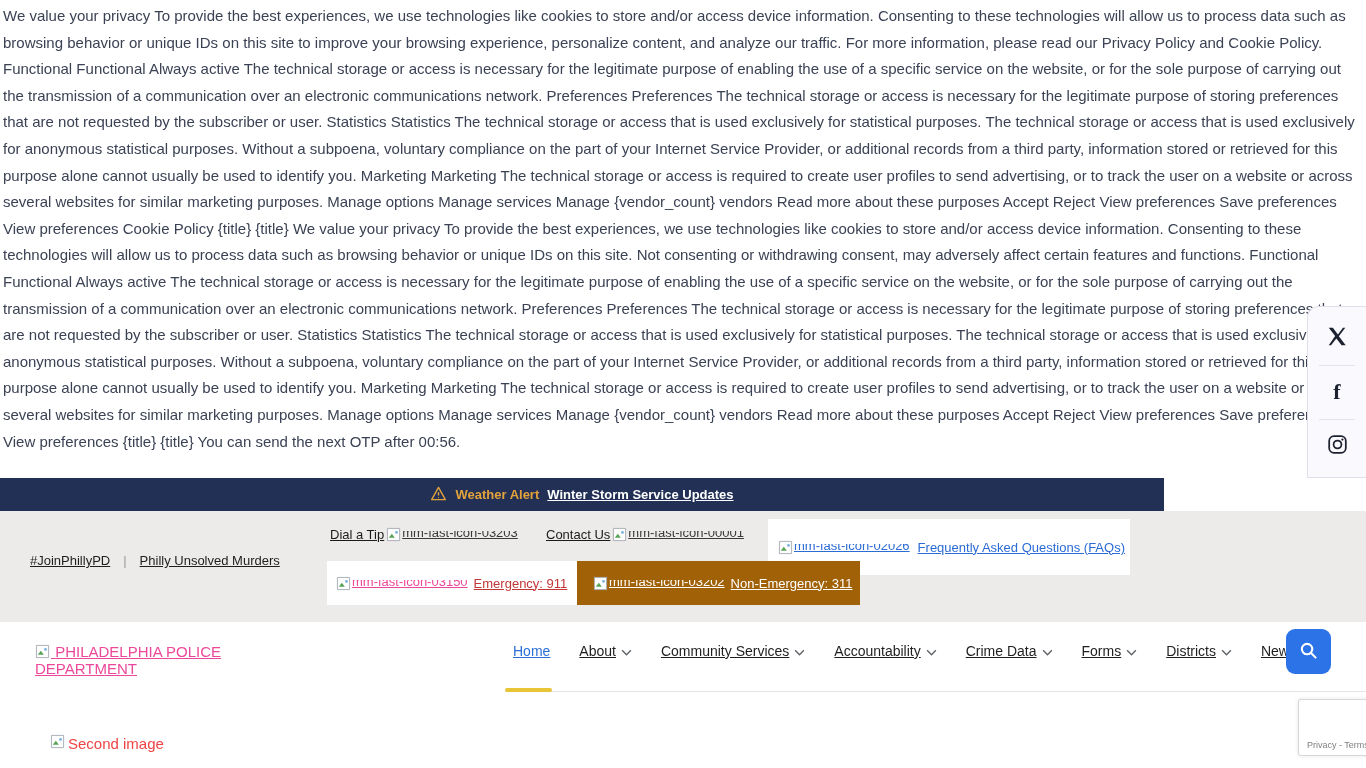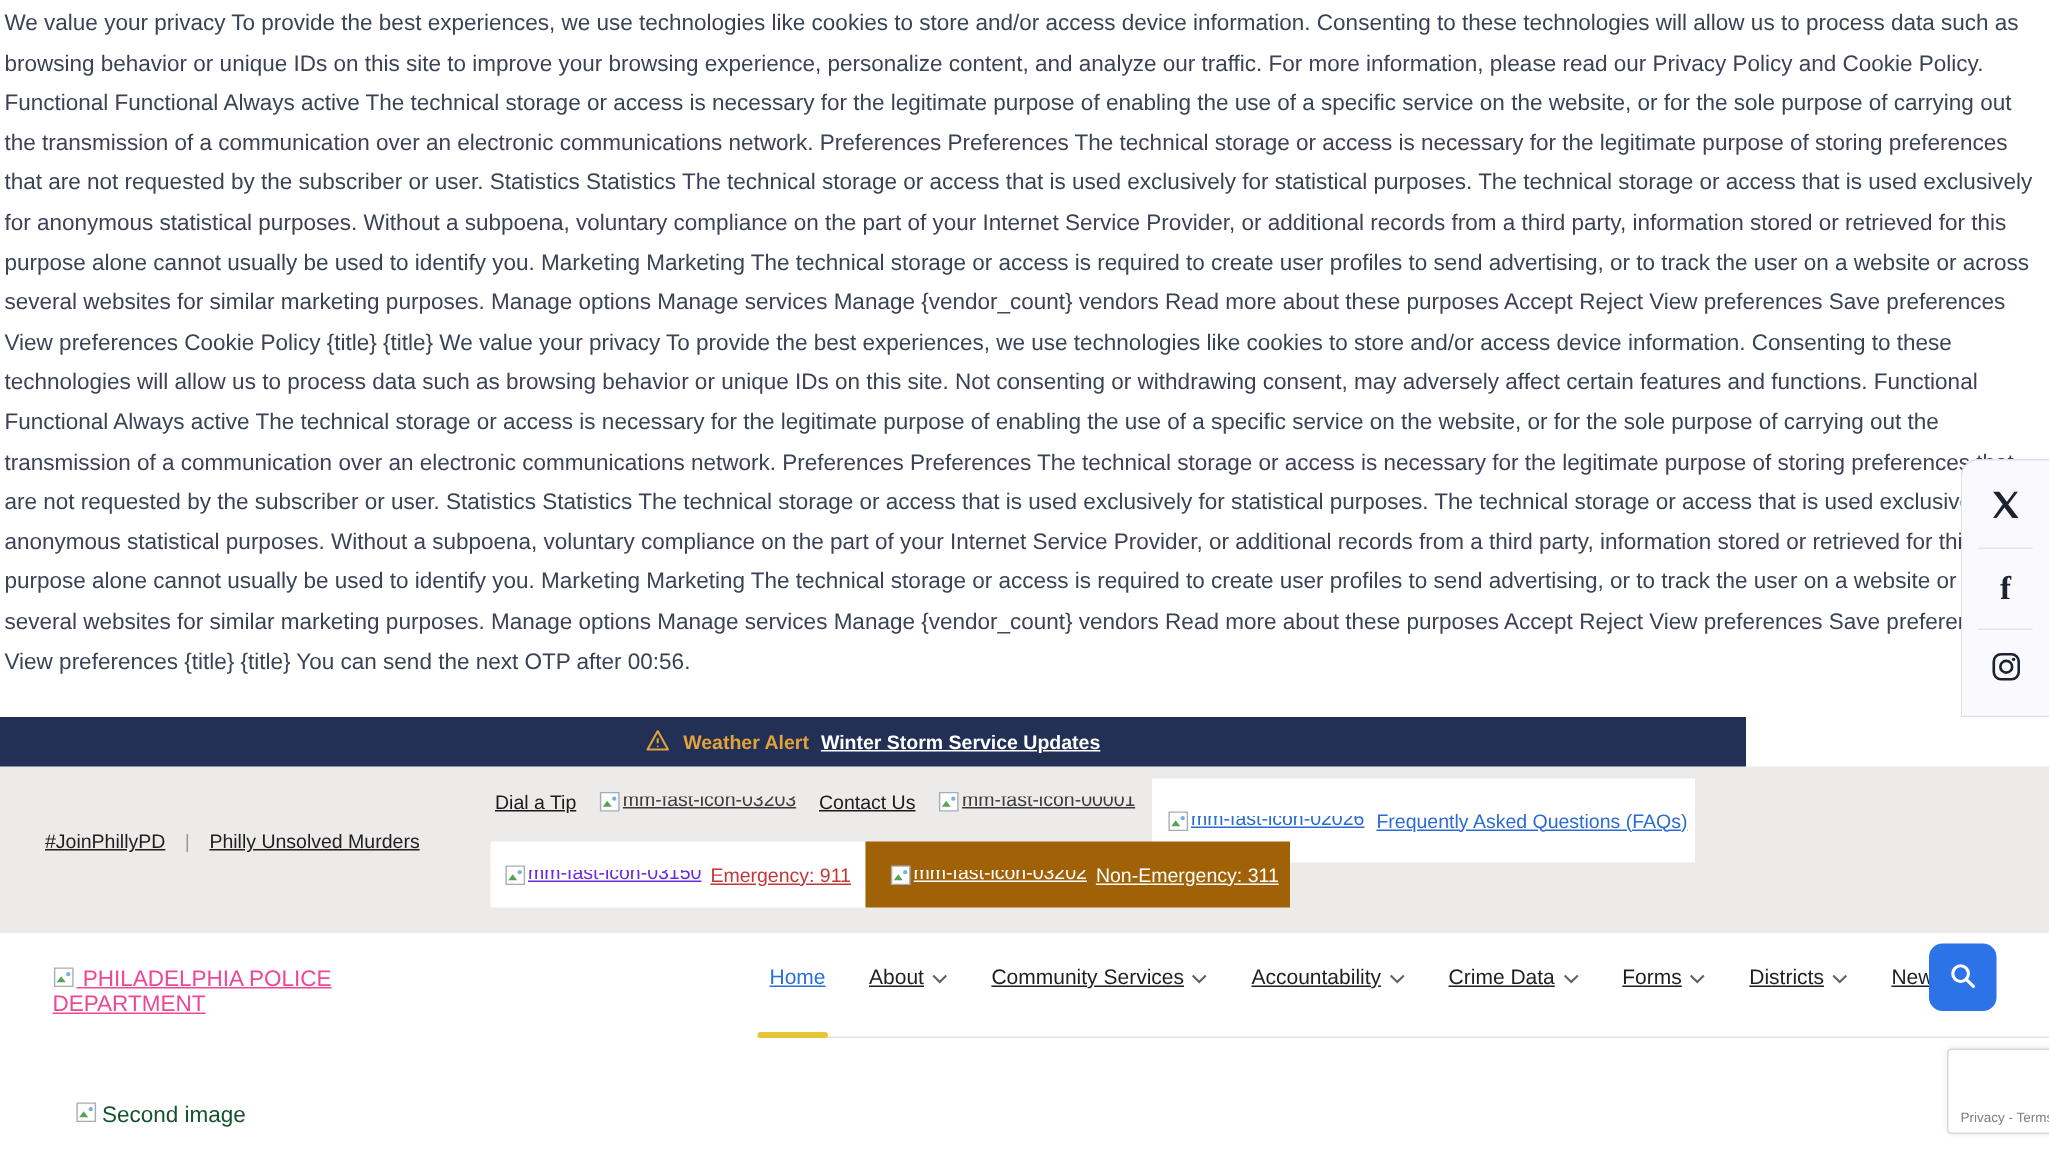--- a/index.html
+++ b/index.html
@@ -33,35 +33,35 @@
   .alert-label { color:#e2a23c; font-weight:bold; }
   .alert-link { color:#ffffff; text-decoration:underline; font-weight:bold; cursor:pointer; }
 
   
   .utility-band { position:absolute; top:511px; left:0; width:1366px; height:111px; background:#edeaea; z-index:2; }
   .join-row { position:absolute; left:30px; top:42px; font-size:13px; color:#1e1e1e; display:flex; align-items:center;justify-content:flex-end; }
   .join-row a { color:#1e1e1e; text-decoration:underline; cursor:pointer; }
   .vsep { color:#9a9a9a; margin:0 13px; }
 
   .util-link { font-size:13px; color:#1b1b1b; text-decoration:underline; font-weight:500; cursor:pointer; }
-  .util-group { position:absolute; display:flex; align-items:center; gap:15px; }
+  .util-group { position:absolute; display:flex; align-items:center; gap:2px; }
   .g-dial { left:330px; top:16px; }
   .g-contact { left:546px; top:16px; }
 
   .bimg { display:inline-flex; align-items:flex-end; gap:1px; }
   .bimg svg { flex:none; }
   .alt-clip { display:inline-block; height:11px; overflow:hidden; }
   .alt-clip .alt { display:block; font-size:13px; line-height:16px; margin-top:-6px; text-decoration:underline; white-space:nowrap; }
 
   .faq-box { position:absolute; left:768px; top:8px; width:362px; height:56px; background:#fff; display:flex; align-items:center; gap:8px; padding-left:10px; }
   .faq-box .alt { color:#2b6bd4; }
   .faq-link { font-size:13px; color:#2b6bd4; text-decoration:underline; cursor:pointer; }
 
   .emergency-box { position:absolute; left:327px; top:50px; width:250px; height:44px; background:#fff; display:flex; align-items:center; gap:6px; padding-left:9px; }
-  .emergency-box .alt { color:#6d28d9; }
+  .emergency-box .alt { color:#ec4899; }
   .emergency-link { font-size:13px; color:#c23636; text-decoration:underline; font-weight:500; cursor:pointer; }
 
   .nonemergency-box { position:absolute; left:577px; top:50px; width:283px; height:44px; background:#a16207; display:flex; align-items:center; gap:6px; padding-left:16px; }
   .nonemergency-box .alt { color:#ffffff; }
   .nonemergency-link { font-size:13px; color:#ffffff; text-decoration:underline; font-weight:500; cursor:pointer; }
 
   
   .logo { position:absolute; left:35px; top:644px; width:210px; font-size:15px; line-height:16.5px; color:#ec4899; text-decoration:underline; cursor:pointer; z-index:3; }
   .logo svg { vertical-align:-2px; margin-right:1px; }
 
@@ -69,21 +69,21 @@
   .nav-item { color:#1f1f1f; text-decoration:underline; display:flex; align-items:center; gap:5px; cursor:pointer; white-space:nowrap; }
   .nav-item.active { color:#2b6fd6; }
   .chev { display:inline-block; }
 
   .nav-line { position:absolute; left:505px; top:691px; width:861px; height:1px; background:#e4e4e4; z-index:2; }
   .gold-bar { position:absolute; left:505px; top:688px; width:47px; height:4px; background:#e8c437; border-radius:2px; z-index:3; }
 
   .search-btn { position:absolute; left:1286px; top:629px; width:45px; height:45px; border:none; border-radius:9px; background:#2d73e8; display:flex; align-items:center; justify-content:center; cursor:pointer; z-index:3; }
 
   
-  .second-image { position:absolute; left:50px; top:734px; display:flex; align-items:center; gap:3px; font-size:15px; color:#14532d; z-index:1;text-align:right; }
+  .second-image { position:absolute; left:50px; top:734px; display:flex; align-items:center; gap:3px; font-size:15px; color:#ef4444; z-index:1;text-align:right; }
 
   .recaptcha-badge { position:absolute; left:1298px; top:699px; width:80px; height:57px; background:#fff; border:1px solid #d7d7d7; border-radius:3px; box-shadow:0 0 4px rgba(0,0,0,.10); z-index:4; }
   .recaptcha-badge span { position:absolute; left:8px; bottom:5px; font-size:9px; color:#7f7f7f; }
 </style>
 </head>
 <body>
 
 <div class="canvas">
 
   <div class="consent-text">We value your privacy To provide the best experiences, we use technologies like cookies to store and/or access device information. Consenting to these technologies will allow us to process data such as browsing behavior or unique IDs on this site to improve your browsing experience, personalize content, and analyze our traffic. For more information, please read our Privacy Policy and Cookie Policy. Functional Functional Always active The technical storage or access is necessary for the legitimate purpose of enabling the use of a specific service on the website, or for the sole purpose of carrying out the transmission of a communication over an electronic communications network. Preferences Preferences The technical storage or access is necessary for the legitimate purpose of storing preferences that are not requested by the subscriber or user. Statistics Statistics The technical storage or access that is used exclusively for statistical purposes. The technical storage or access that is used exclusively for anonymous statistical purposes. Without a subpoena, voluntary compliance on the part of your Internet Service Provider, or additional records from a third party, information stored or retrieved for this purpose alone cannot usually be used to identify you. Marketing Marketing The technical storage or access is required to create user profiles to send advertising, or to track the user on a website or across several websites for similar marketing purposes. Manage options Manage services Manage {vendor_count} vendors Read more about these purposes Accept Reject View preferences Save preferences View preferences Cookie Policy {title} {title} We value your privacy To provide the best experiences, we use technologies like cookies to store and/or access device information. Consenting to these technologies will allow us to process data such as browsing behavior or unique IDs on this site. Not consenting or withdrawing consent, may adversely affect certain features and functions. Functional Functional Always active The technical storage or access is necessary for the legitimate purpose of enabling the use of a specific service on the website, or for the sole purpose of carrying out the transmission of a communication over an electronic communications network. Preferences Preferences The technical storage or access is necessary for the legitimate purpose of storing preferences that are not requested by the subscriber or user. Statistics Statistics The technical storage or access that is used exclusively for statistical purposes. The technical storage or access that is used exclusively for anonymous statistical purposes. Without a subpoena, voluntary compliance on the part of your Internet Service Provider, or additional records from a third party, information stored or retrieved for this purpose alone cannot usually be used to identify you. Marketing Marketing The technical storage or access is required to create user profiles to send advertising, or to track the user on a website or across several websites for similar marketing purposes. Manage options Manage services Manage {vendor_count} vendors Read more about these purposes Accept Reject View preferences Save preferences View preferences {title} {title} You can send the next OTP after 00:56.</div>

